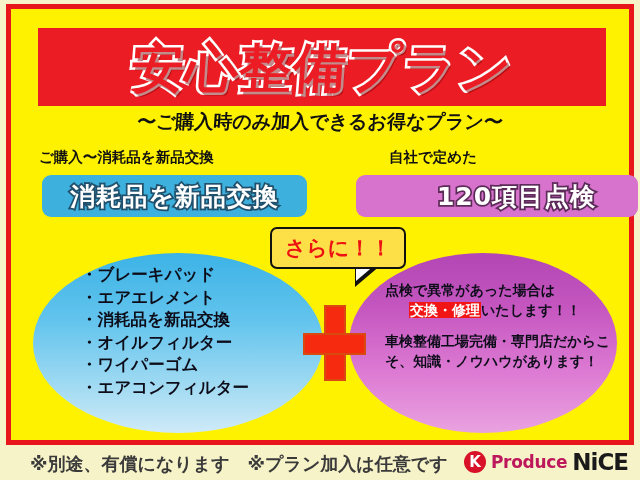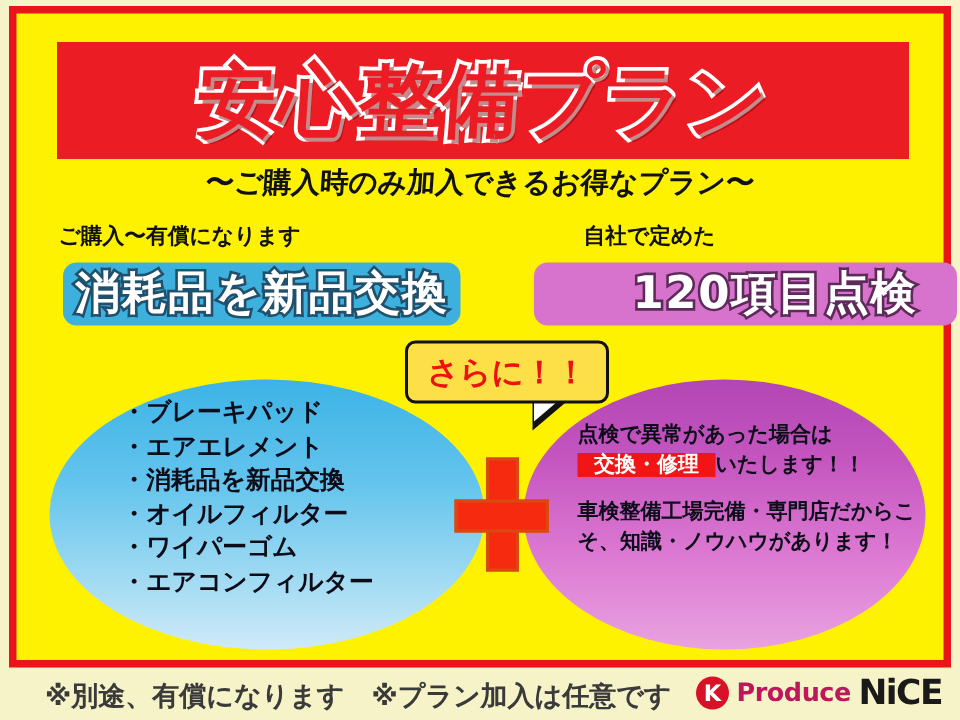--- a/index.html
+++ b/index.html
@@ -51,21 +51,21 @@
   }
   .kicker.left{left:28px;top:139px;}
   .kicker.right{left:378px;top:139px;}
 
   
   .pill{
     position:absolute;height:42px;border-radius:9px;
     display:flex;align-items:center;justify-content:center;
   }
   .pill span{
-    font-size:30px;font-weight:bold;line-height:1;
+    font-size:25px;font-weight:bold;line-height:1;
     color:#ffffff;
     -webkit-text-stroke:3.5px #2b2b3a;
     paint-order:stroke fill;
     white-space:nowrap;
     letter-spacing:1px;
     text-align:center;
   }
   .pill.blue{left:31px;top:166px;width:265px;background:#3eb0dd;}
   .pill.blue span{-webkit-text-stroke-color:#20506b;}
   .pill.magenta{left:345px;top:166px;width:243px;background:#d873cd;padding-left:39px;}
@@ -90,21 +90,21 @@
   }
   .bullets div{white-space:nowrap;}
 
   
   .right-copy{
     position:absolute;left:374px;top:272px;width:228px;
     font-size:14px;font-weight:bold;color:#0d0d1a;
     line-height:1.42;
   }
   .right-copy .hl{
-    background:#f21515;color:#ffffff;padding:0 11px;
+    background:#f21515;color:#ffffff;padding:0 1px;margin-left:24px;
   }
   .right-copy .gap{display:block;height:11px;}
 
   
   .plus{position:absolute;left:292px;top:296px;width:63px;height:76px;}
   .plus i{position:absolute;background:#f62a0e;border:2px solid #d94a10;box-sizing:border-box;}
   .plus i.v{left:21px;top:0;width:22px;height:76px;}
   .plus i.h{left:0;top:28px;width:63px;height:22px;}
 
   
@@ -156,21 +156,21 @@
 <div class="banner">
 
   <div class="frame">
     <div class="frame-inner">
 
       <div class="title-bar">
         <div class="title-text">安心整備プラン</div>
       </div>
       <div class="subtitle">〜ご購入時のみ加入できるお得なプラン〜</div>
 
-      <div class="kicker left">ご購入〜有償になります</div>
+      <div class="kicker left">ご購入〜消耗品を新品交換</div>
       <div class="kicker right">自社で定めた</div>
 
       <div class="pill blue">
         <span>消耗品を新品交換</span>
       </div>
       <div class="pill magenta">
         <span>120項目点検</span>
       </div>
 
       <div class="ellipse cyan"></div>

